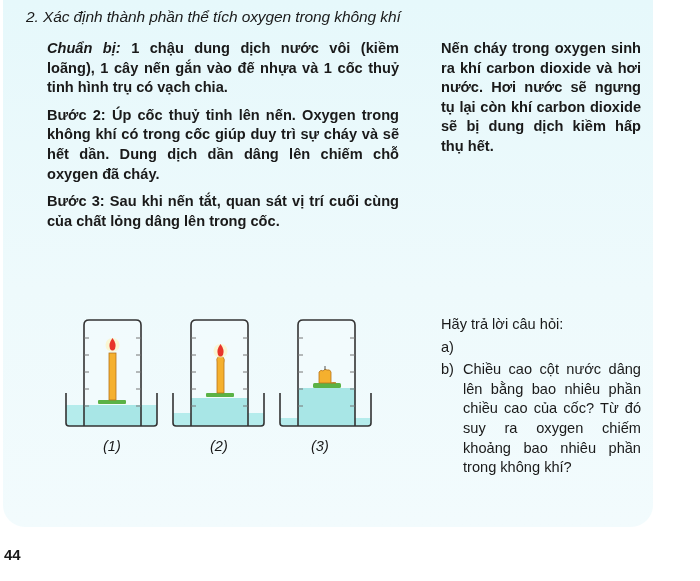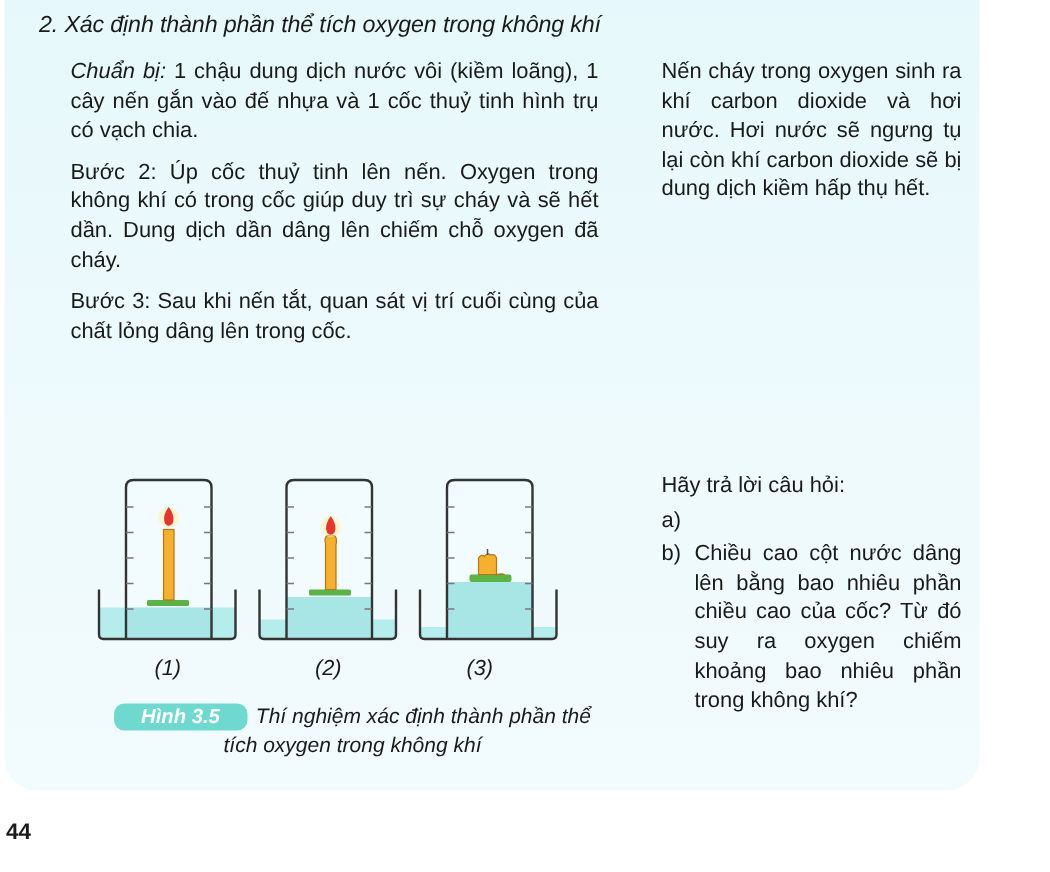--- a/index.html
+++ b/index.html
@@ -10,21 +10,21 @@
     .panel {
       position: absolute; left: 3px; top: 0; width: 650px; height: 527px;
       background: linear-gradient(180deg, #e6f8fb 0%, #eefafc 55%, #f2fbfd 100%);
       border-radius: 0 0 22px 22px;
     }
     .heading {
       position: absolute; left: 26px; top: 8px; font-size: 15.5px; font-style: italic; letter-spacing: -0.1px;
     }
     .col-left { position: absolute; left: 47px; top: 39px; width: 352px; font-size: 14.6px; line-height: 19.6px; }
     .col-right { position: absolute; left: 441px; top: 39px; width: 200px; font-size: 14.6px; line-height: 19.6px; }
-    .para { margin: 0 0 8px 0; text-align: justify; }
+    .para { margin: 0 0 8px 0; text-align: justify; font-weight: bold; }
     .ital { font-style: italic; }
     .figure { position: absolute; left: 55px; top: 315px; width: 350px; height: 200px; }
     .labels { position: absolute; left: 0; top: 123px; width: 350px; font-size: 14.5px; font-style: italic; }
     .labels span { position: absolute; }
     .caption {
       position: absolute; left: 20px; top: 153px; width: 320px; text-align: center; font-size: 14px; font-style: italic; line-height: 19px;
     }
     .badge {
       display: inline-block; background: #6fd8cf; color: #ffffff; font-weight: bold; font-style: italic;
       border-radius: 7px; padding: 0 18px; font-size: 13.5px; margin-right: 6px; line-height: 18px;
@@ -126,23 +126,20 @@
       <rect x="258" y="68" width="28" height="5" rx="1.5" fill="#5bb246"></rect>
       <path d="M264 68 V57 Q266 54 268 56 Q270 53 272 55 Q275 54 276 57 V68 Q280 67 281 68Z" fill="#f5b02e" stroke="#b7741a" stroke-width="0.8"></path>
       <line x1="270" y1="55" x2="270" y2="51" stroke="#555" stroke-width="1"></line>
     </g>
   </svg>
   <div class="labels">
     <span style="left:48px">(1)</span>
     <span style="left:155px">(2)</span>
     <span style="left:256px">(3)</span>
   </div>
-  <div class="caption">
-    <span class="badge">Hình 3.5</span><span>Thí nghiệm xác định thành phần thể tích oxygen trong không khí</span>
-  </div>
 </div>
 
 <div class="questions">
   <div>Hãy trả lời câu hỏi:</div>
   <div class="q-item">
     <span class="q-letter">a)</span>
   </div>
   <div class="q-item">
     <span class="q-letter">b)</span>
     <span class="q-text">Chiều cao cột nước dâng lên bằng bao nhiêu phần chiều cao của cốc? Từ đó suy ra oxygen chiếm khoảng bao nhiêu phần trong không khí?</span>

